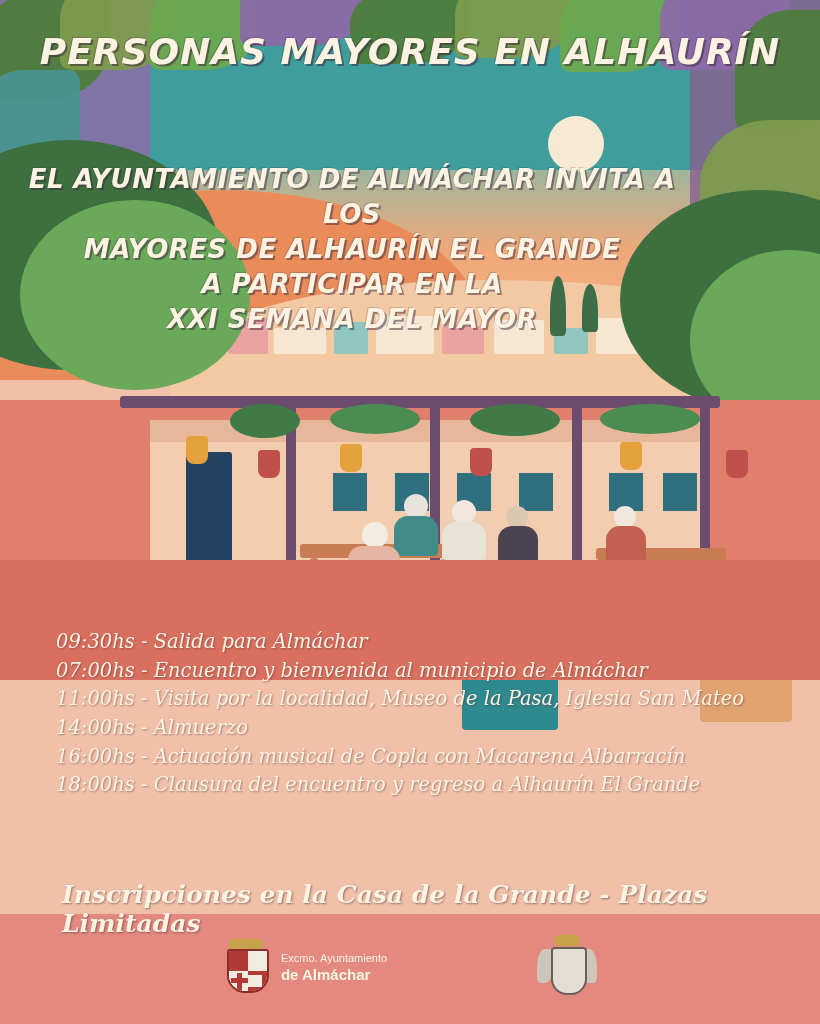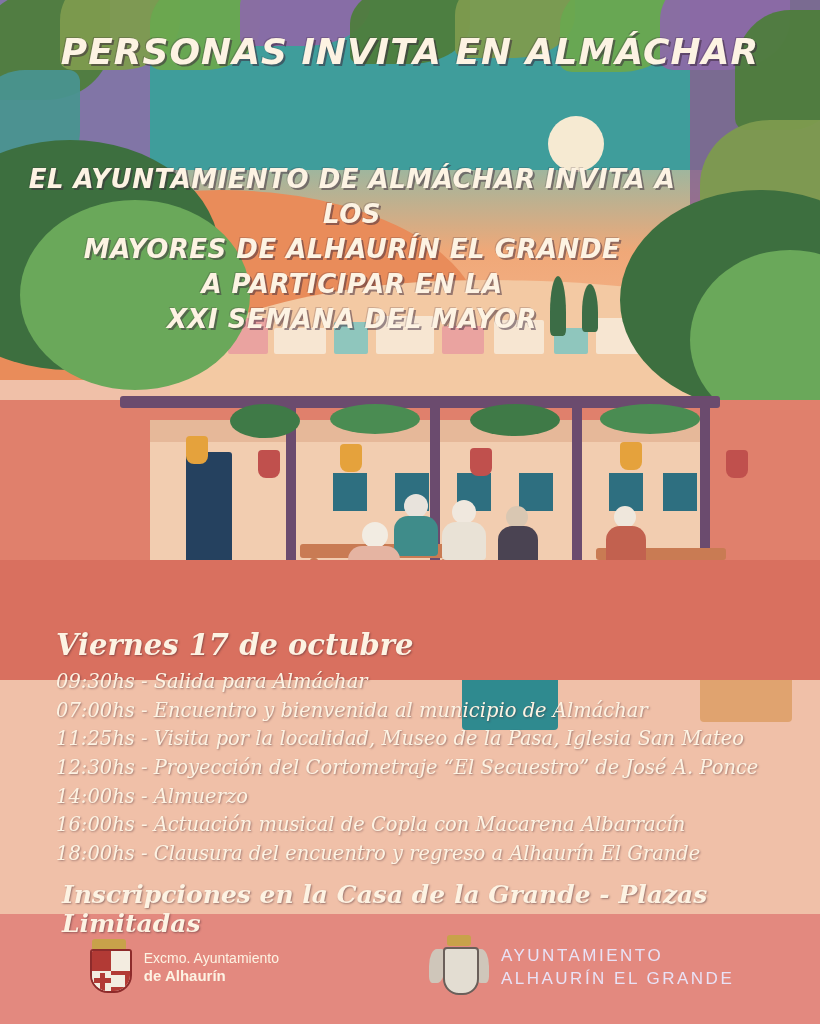--- a/index.html
+++ b/index.html
@@ -327,21 +327,21 @@
     left: 6px; top: 0;
     width: 34px; height: 12px;
     background: #c8a24a;
     border-radius: 3px;
   }
   .logo-text {
     font-family: "Liberation Sans", sans-serif;
     color: #fdf3e3;
     line-height: 1.25;
   }
-  .logo-text .small { font-size: 14px; text-align: center; }
+  .logo-text .small { font-size: 11px; text-align: center; }
   .logo-text .big { font-size: 15px; font-weight: bold; }
 
   .eagle-crest {
     position: relative;
     width: 60px; height: 66px;
   }
   .eagle-body {
     position: absolute;
     left: 14px; top: 12px;
     width: 32px; height: 44px;
@@ -474,36 +474,34 @@
   <div class="person-body" style="left:208px; top:592px; width:76px; height:70px; background:#2f7f86;"></div>
   <div class="person-head" style="left:490px; top:598px; width:44px; height:44px; background:#f3ede4;"></div>
   <div class="person-body" style="left:462px; top:640px; width:96px; height:90px; background:#2f8a8f;"></div>
   <div class="person-head" style="left:722px; top:586px; width:42px; height:42px; background:#f1ebe1;"></div>
   <div class="person-body" style="left:700px; top:626px; width:92px; height:96px; background:#e0a36f;"></div>
 
   <div class="terrace-floor"></div>
   <div class="bottom-panel"></div>
 
   <div class="title-block">
-    <div class="title-line">PERSONAS INVITA EN ALMÁCHAR</div>
+    <div class="title-line">PERSONAS MAYORES EN ALHAURÍN</div>
   </div>
 
   <div class="subtitle-block">
     <div class="subtitle-line">EL AYUNTAMIENTO DE ALMÁCHAR INVITA A LOS</div>
     <div class="subtitle-line">MAYORES DE ALHAURÍN EL GRANDE</div>
     <div class="subtitle-line">A PARTICIPAR EN LA</div>
     <div class="subtitle-line">XXI SEMANA DEL MAYOR</div>
   </div>
 
   <div class="schedule">
-    <div class="schedule-date">Viernes 17 de octubre</div>
     <div class="schedule-item">09:30hs - Salida para Almáchar</div>
     <div class="schedule-item">07:00hs - Encuentro y bienvenida al municipio de Almáchar</div>
-    <div class="schedule-item">11:25hs - Visita por la localidad, Museo de la Pasa, Iglesia San Mateo</div>
-    <div class="schedule-item">12:30hs - Proyección del Cortometraje “El Secuestro” de José A. Ponce</div>
+    <div class="schedule-item">11:00hs - Visita por la localidad, Museo de la Pasa, Iglesia San Mateo</div>
     <div class="schedule-item">14:00hs - Almuerzo</div>
     <div class="schedule-item">16:00hs - Actuación musical de Copla con Macarena Albarracín</div>
     <div class="schedule-item">18:00hs - Clausura del encuentro y regreso a Alhaurín El Grande</div>
   </div>
 
   <div class="note">Inscripciones en la Casa de la Grande - Plazas Limitadas</div>
 
   <div class="footer">
 
     <div class="logo-group">
@@ -513,32 +511,28 @@
           <div class="q q1"></div>
           <div class="q q2"></div>
           <div class="q q3"></div>
           <div class="q q4"></div>
           <div class="crest-cross"></div>
           <div class="crest-castle"></div>
         </div>
       </div>
       <div class="logo-text">
         <div class="small">Excmo. Ayuntamiento</div>
-        <div class="big">de Alhaurín</div>
+        <div class="big">de Almáchar</div>
       </div>
     </div>
 
     <div class="logo-group">
       <div class="eagle-crest">
         <div class="eagle-crown"></div>
         <div class="eagle-wing l"></div>
         <div class="eagle-wing r"></div>
         <div class="eagle-body"></div>
       </div>
-      <div class="alh-text">
-        <div class="l1">AYUNTAMIENTO</div>
-        <div class="l2">ALHAURÍN EL GRANDE</div>
-      </div>
     </div>
 
   </div>
 
 </div>
 
 </body></html>

